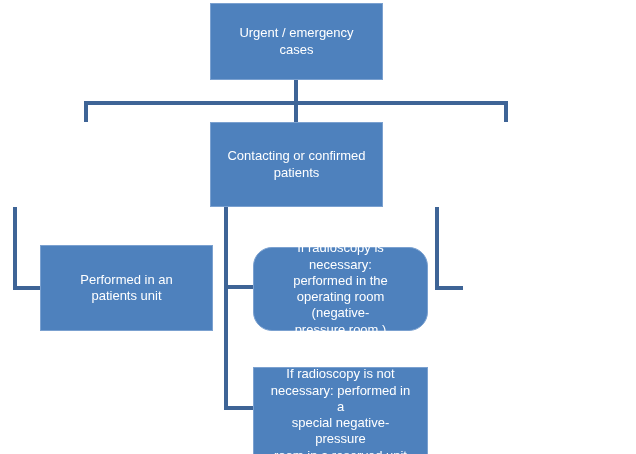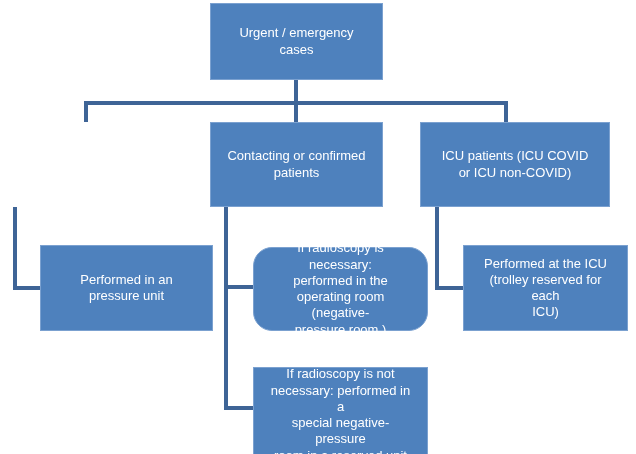--- a/index.html
+++ b/index.html
@@ -43,40 +43,35 @@
   <div class="node" style="left:210px; top:3px; width:173px; height:77px;">Urgent / emergency cases</div>
 
   <div class="connector" style="left:294px; top:80px; width:4px; height:21px;"></div>
   <div class="connector" style="left:84px; top:101px; width:424px; height:4px;"></div>
   <div class="connector" style="left:84px; top:101px; width:4px; height:21px;"></div>
   <div class="connector" style="left:294px; top:105px; width:4px; height:17px;"></div>
   <div class="connector" style="left:504px; top:101px; width:4px; height:21px;"></div>
 
   <div class="node" style="left:210px; top:122px; width:173px; height:85px;">Contacting or confirmed
 patients</div>
-  <div class="node" style="left:420px; top:122px; width:190px; height:85px;">ICU patients (ICU COVID
-or ICU non-COVID)</div>
 
   <div class="connector" style="left:13px; top:207px; width:4px; height:83px;"></div>
   <div class="connector" style="left:13px; top:286px; width:27px; height:4px;"></div>
 
   <div class="connector" style="left:224px; top:207px; width:4px; height:203px;"></div>
   <div class="connector" style="left:224px; top:285px; width:29px; height:4px;"></div>
   <div class="connector" style="left:224px; top:406px; width:29px; height:4px;"></div>
 
   <div class="connector" style="left:435px; top:207px; width:4px; height:83px;"></div>
   <div class="connector" style="left:435px; top:286px; width:28px; height:4px;"></div>
 
   <div class="node" style="left:40px; top:245px; width:173px; height:86px;">Performed in an
-pressure unit</div>
+patients unit</div>
   <div class="node" style="left:253px; top:247px; width:175px; height:84px;border-radius:19px;">If radioscopy is necessary:
 performed in the
 operating room (negative-
 pressure room )</div>
-  <div class="node" style="left:463px; top:245px; width:165px; height:86px;">Performed at the ICU
-(trolley reserved for each
-ICU)</div>
   <div class="node" style="left:253px; top:367px; width:175px; height:96px;text-align:center;">If radioscopy is not
 necessary: performed in a
 special negative-pressure
 room in a reserved unit</div>
 
 </div>
 
 </body></html>

